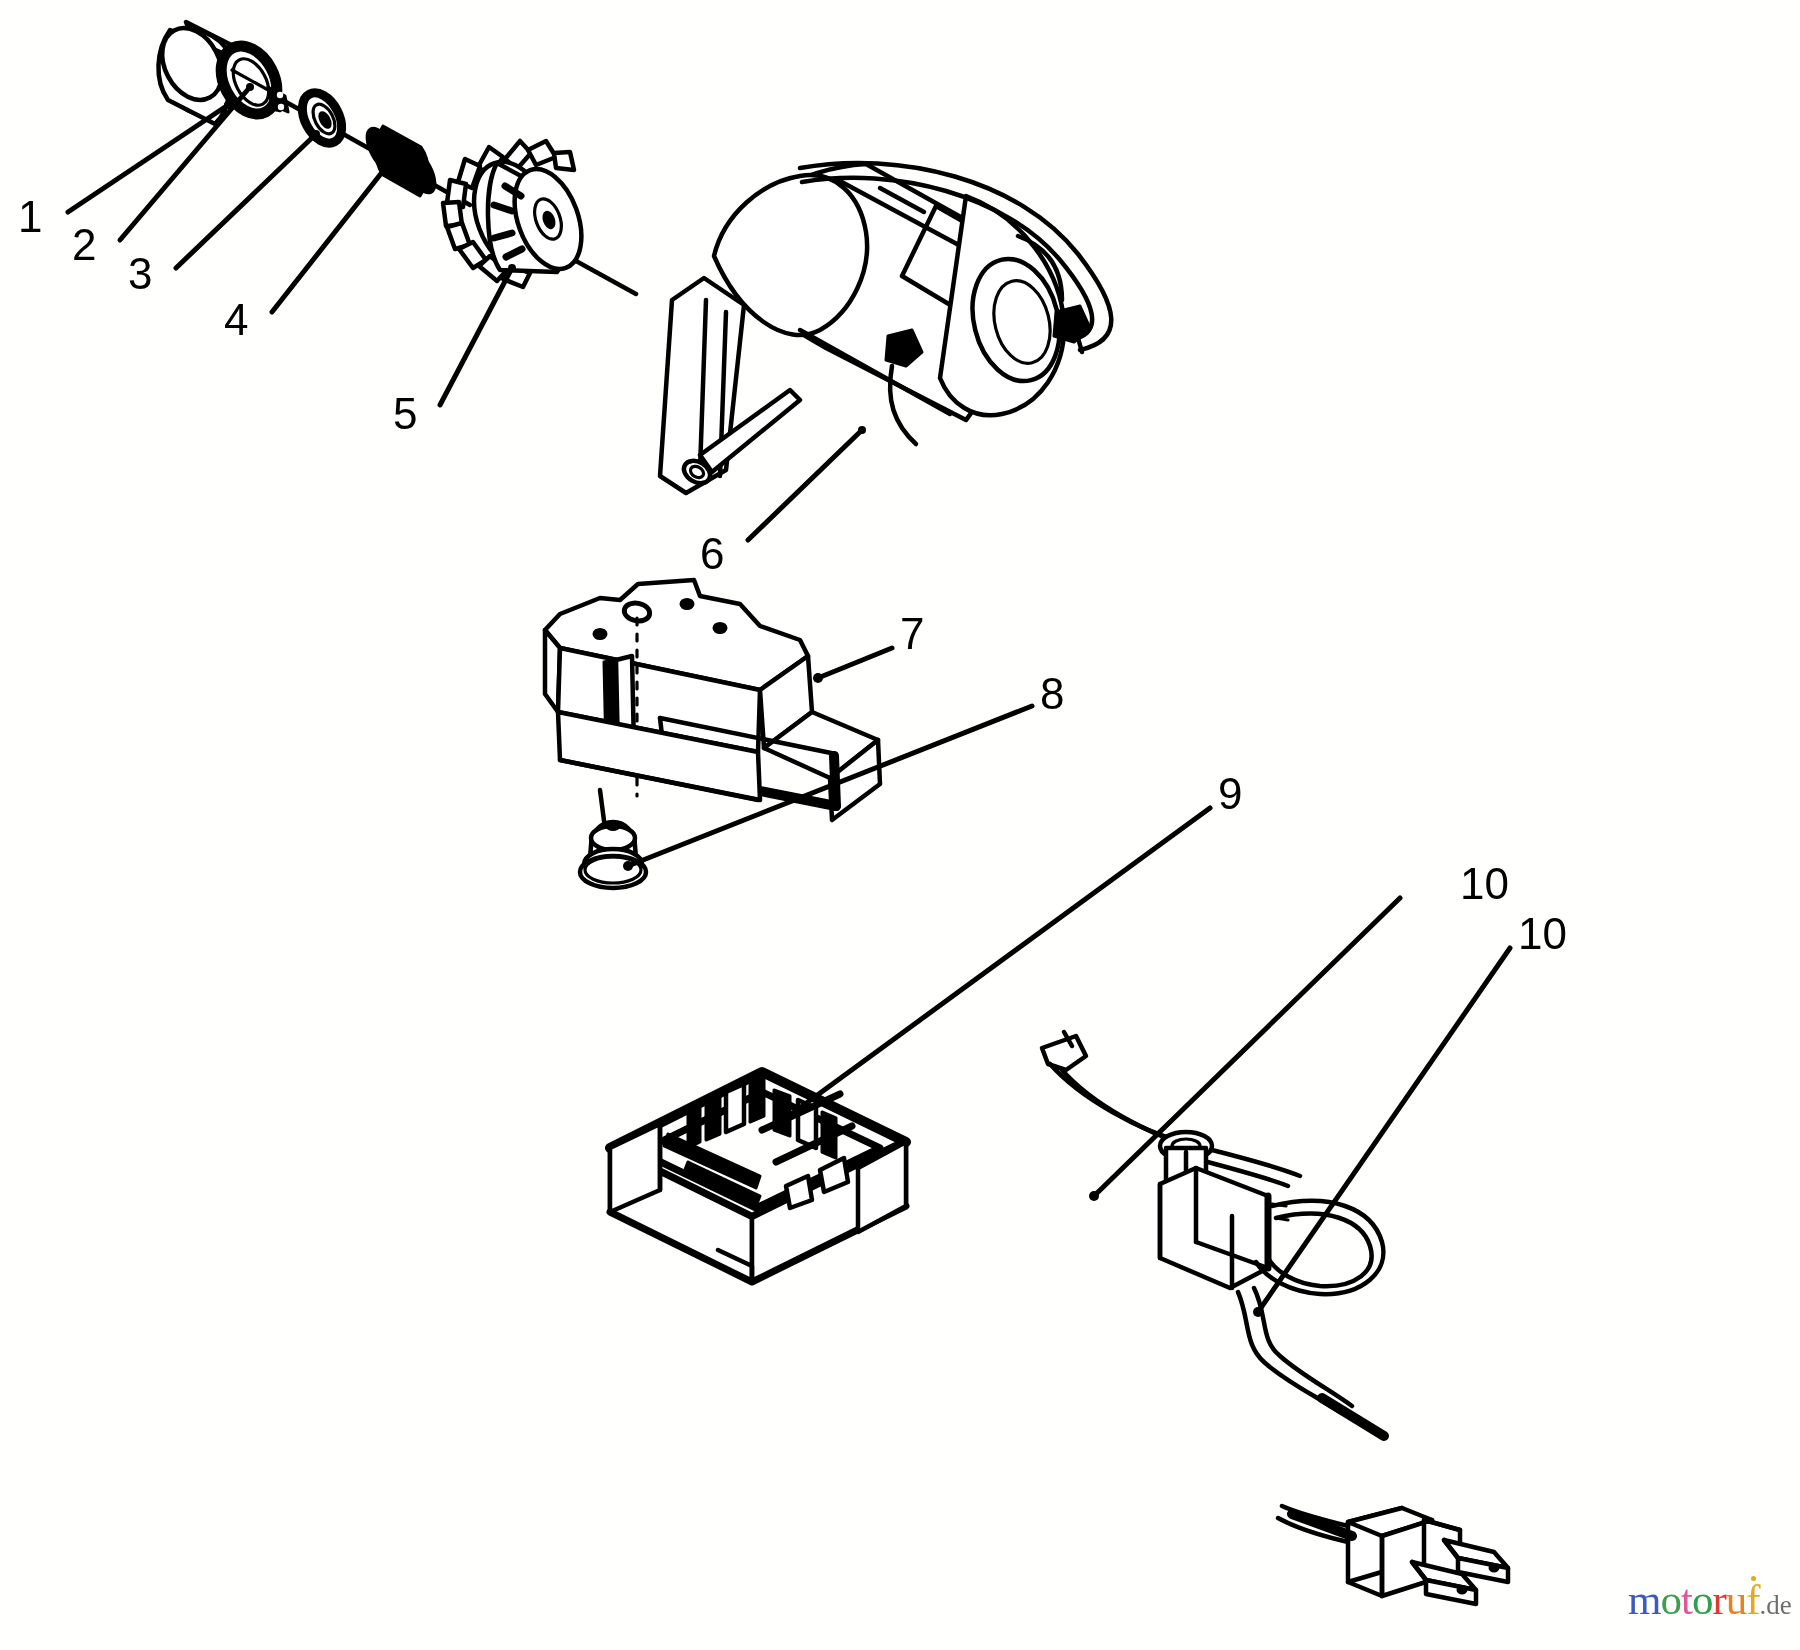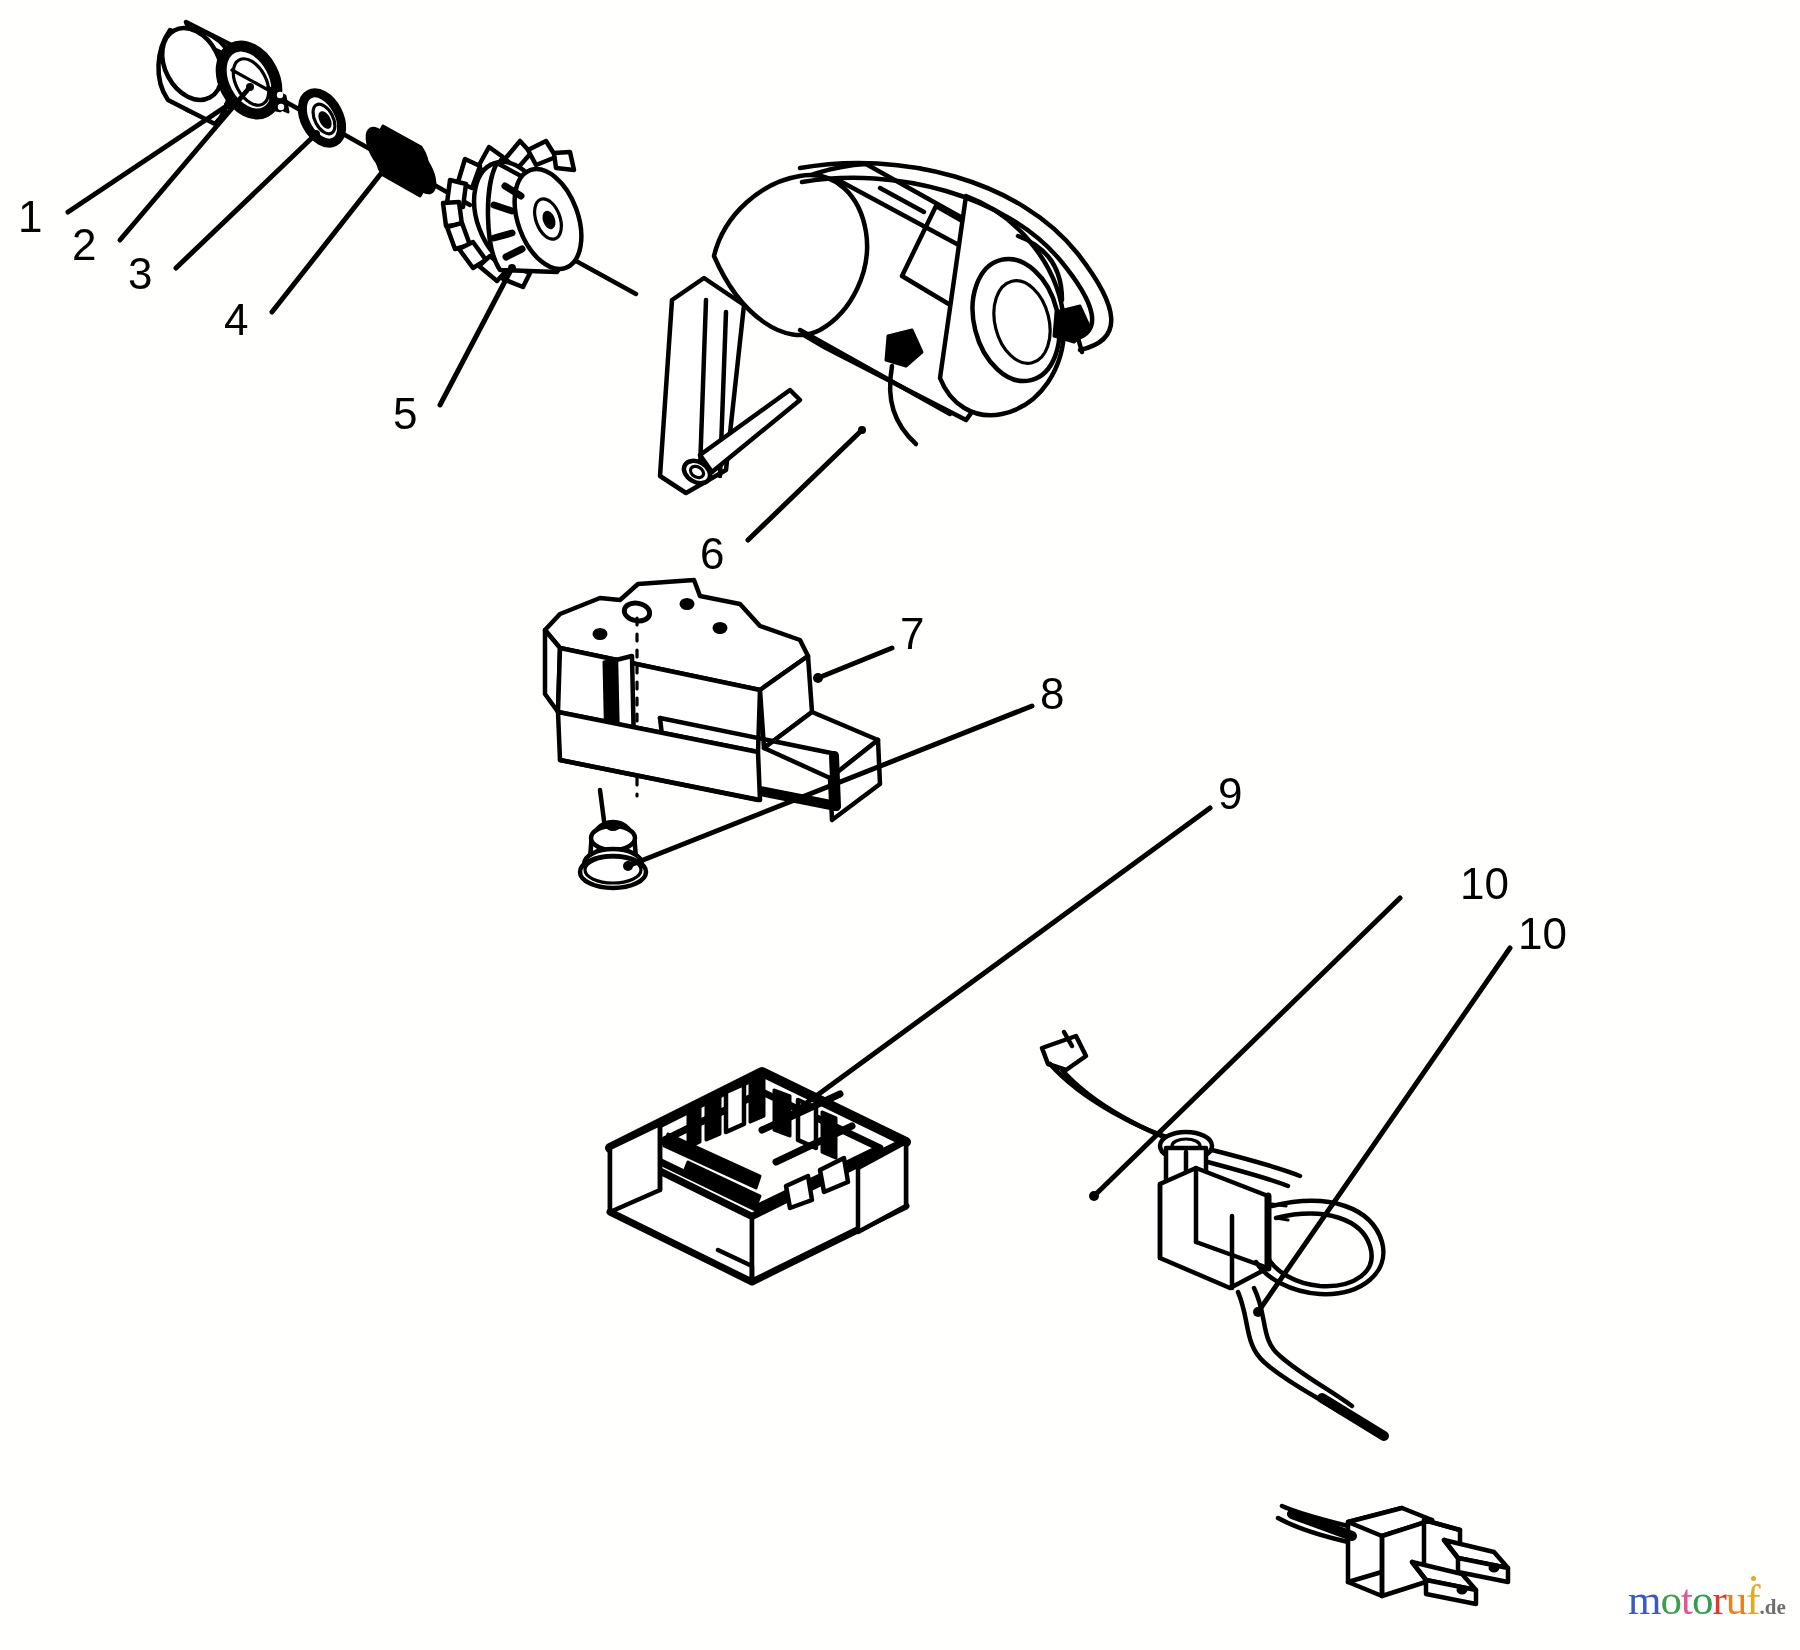--- a/index.html
+++ b/index.html
@@ -43,25 +43,24 @@
     top: 1578px;
     font-family: "Liberation Serif", serif;
     font-size: 43px;
     line-height: 1;
     letter-spacing: -1px;
     white-space: nowrap;
     user-select: none;
   }
   #watermark .wm-ch { display: inline-block; }
   #watermark .wm-suffix {
-    font-size: 21px;
+    font-size: 27px;
     color: #6e6e6e;
     vertical-align: baseline;
     letter-spacing: 0px;
-    font-weight: bold;
   }
   #watermark .wm-dot {
     position: absolute;
     width: 5px; height: 5px;
     border-radius: 50%;
     top: -2px;
     left: 123px;
   }
 </style>
 </head>

